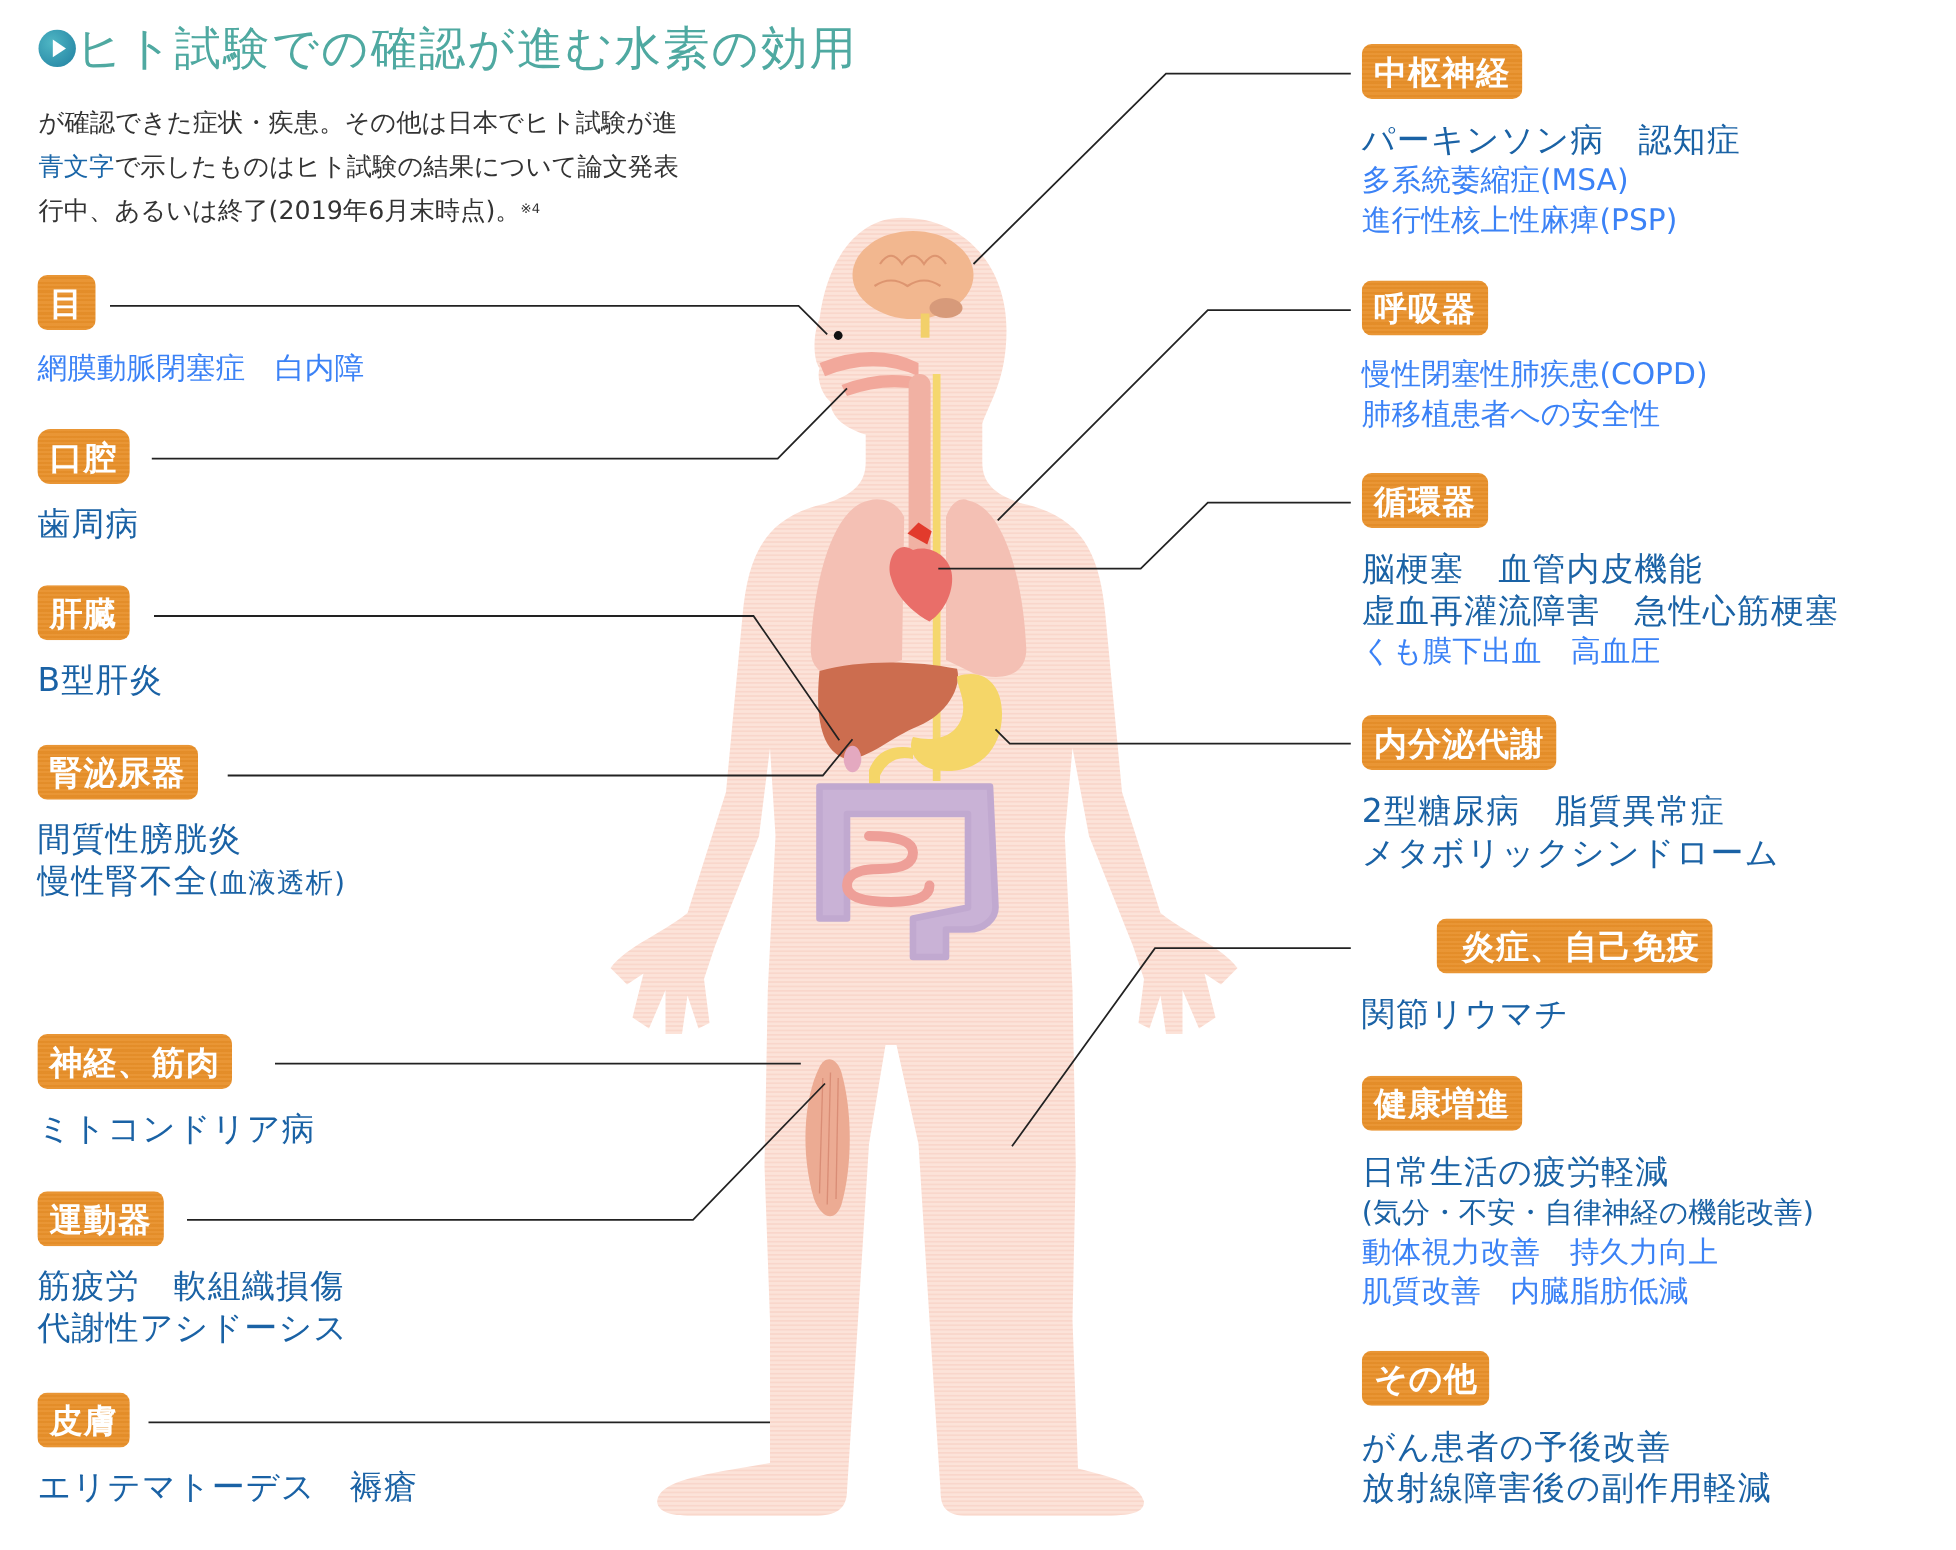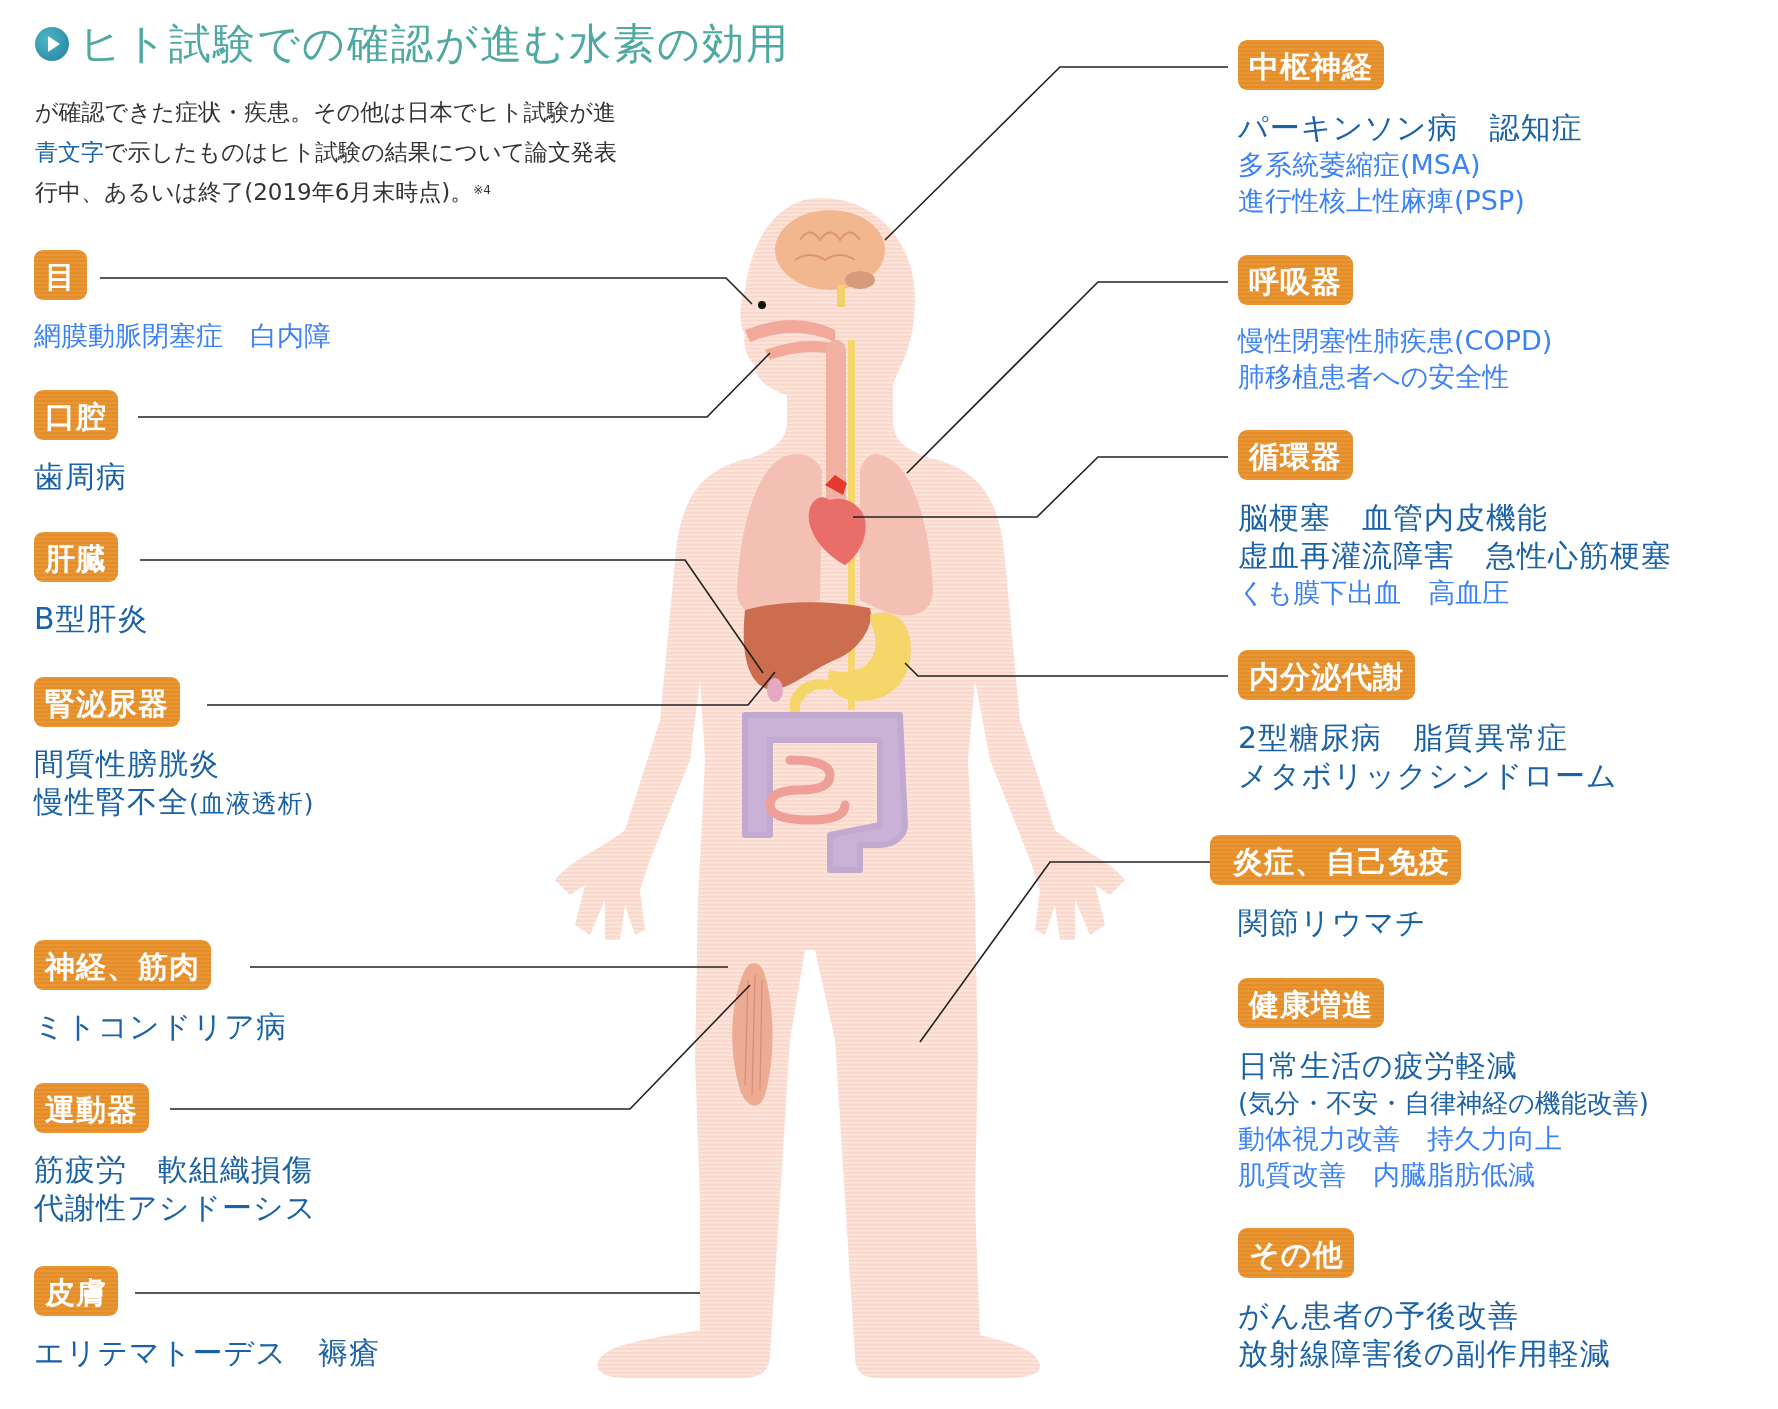--- a/index.html
+++ b/index.html
@@ -1,19 +1,19 @@
 <!DOCTYPE html>
 <html><head>
 <meta charset="utf-8">
 <style>
   html, body { margin:0; padding:0; background:#ffffff; }
   body { width:1778px; height:1409px; position:relative; overflow:hidden;
          font-family:"DejaVu Sans","Liberation Sans",sans-serif; color:#2a2a2a; }
   .abs { position:absolute; }
-  .title { left:35px; top:16px; display:flex; align-items:center; gap:10px; }
+  .title { left:35px; top:16px; display:flex; align-items:center; }
   .title-icon { width:34px; height:34px; border-radius:50%;
                 background:radial-gradient(circle at 35% 35%, #4fb6c4, #1f7fa0);
                 display:flex; align-items:center; justify-content:center; }
   .title-icon .tri { width:0; height:0; border-left:12px solid #fff; border-top:8px solid transparent; border-bottom:8px solid transparent; margin-left:4px; }
   .title-text { font-size:42px; color:#4fa9a1; letter-spacing:2px; white-space:nowrap; }
   .intro { left:35px; top:92px; width:690px; font-size:23px; line-height:40px; color:#333; }
   .intro .hl { color:#1a66a8; }
   .intro sup { font-size:12px; vertical-align:top; position:relative; top:-2px; }
   .badge { position:absolute; background:#e8902a; color:#fff; font-weight:bold;
            font-size:30px; line-height:54px; height:50px; padding:0 11px; border-radius:9px;
@@ -108,21 +108,21 @@
   <div>が確認できた症状・疾患。その他は日本でヒト試験が進</div>
   <div><span class="hl">青文字</span><span>で示したものはヒト試験の結果について論文発表</span></div>
   <div><span>行中、あるいは終了(2019年6月末時点)。</span><sup>※4</sup></div>
 </div>
 
 <div class="badge" style="left:34px; top:250px;">目</div>
 <div class="items" style="left:34px; top:318px;">
   <span class="line black">網膜動脈閉塞症　白内障</span>
 </div>
 
-<div class="badge" style="left:34px; top:390px;">口腔</div>
+<div class="badge" style="left:34px; top:390px;border-radius:12px;">口腔</div>
 <div class="items" style="left:34px; top:458px;">
   <span class="line blue">歯周病</span>
 </div>
 
 <div class="badge" style="left:34px; top:532px;">肝臓</div>
 <div class="items" style="left:34px; top:600px;">
   <span class="line blue">B型肝炎</span>
 </div>
 
 <div class="badge" style="left:34px; top:677px;">腎泌尿器</div>
@@ -166,21 +166,21 @@
   <span class="line blue">虚血再灌流障害　急性心筋梗塞</span>
   <span class="line black">くも膜下出血　高血圧</span>
 </div>
 
 <div class="badge" style="left:1238px; top:650px;">内分泌代謝</div>
 <div class="items" style="left:1238px; top:719px;">
   <span class="line blue">2型糖尿病　脂質異常症</span>
   <span class="line blue">メタボリックシンドローム</span>
 </div>
 
-<div class="badge" style="left:1210px; top:835px;padding-left:23px;">炎症、自己免疫</div>
+<div class="badge" style="left:1306px; top:835px;padding-left:23px;">炎症、自己免疫</div>
 <div class="items" style="left:1238px; top:904px;">
   <span class="line blue">関節リウマチ</span>
 </div>
 
 <div class="badge" style="left:1238px; top:978px;">健康増進</div>
 <div class="items" style="left:1238px; top:1047px;">
   <span class="line blue">日常生活の疲労軽減</span>
   <span class="line blue-sm">(気分・不安・自律神経の機能改善)</span>
   <span class="line black">動体視力改善　持久力向上</span>
   <span class="line black">肌質改善　内臓脂肪低減</span>

